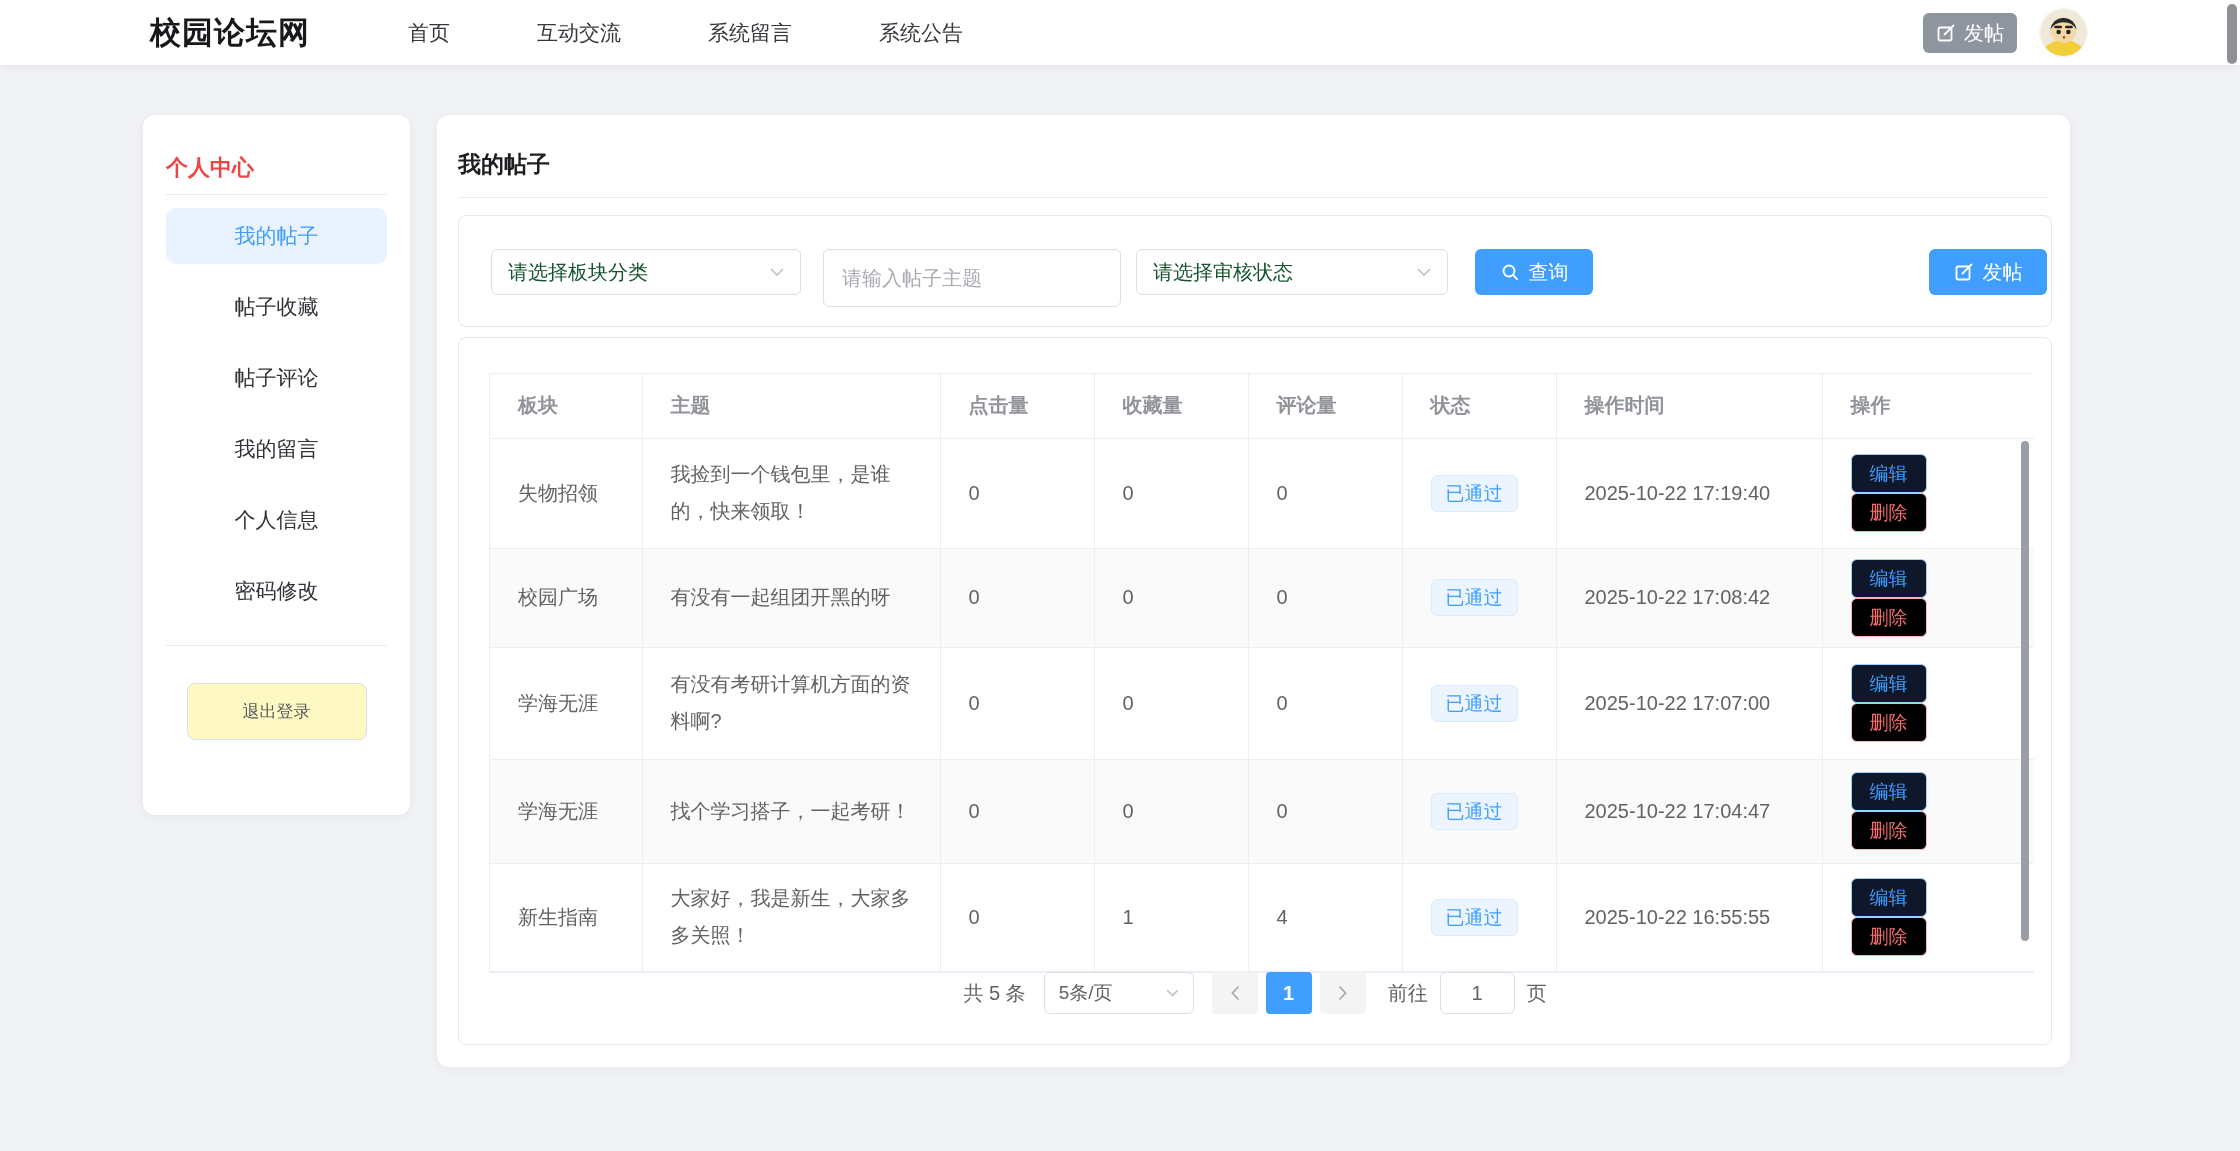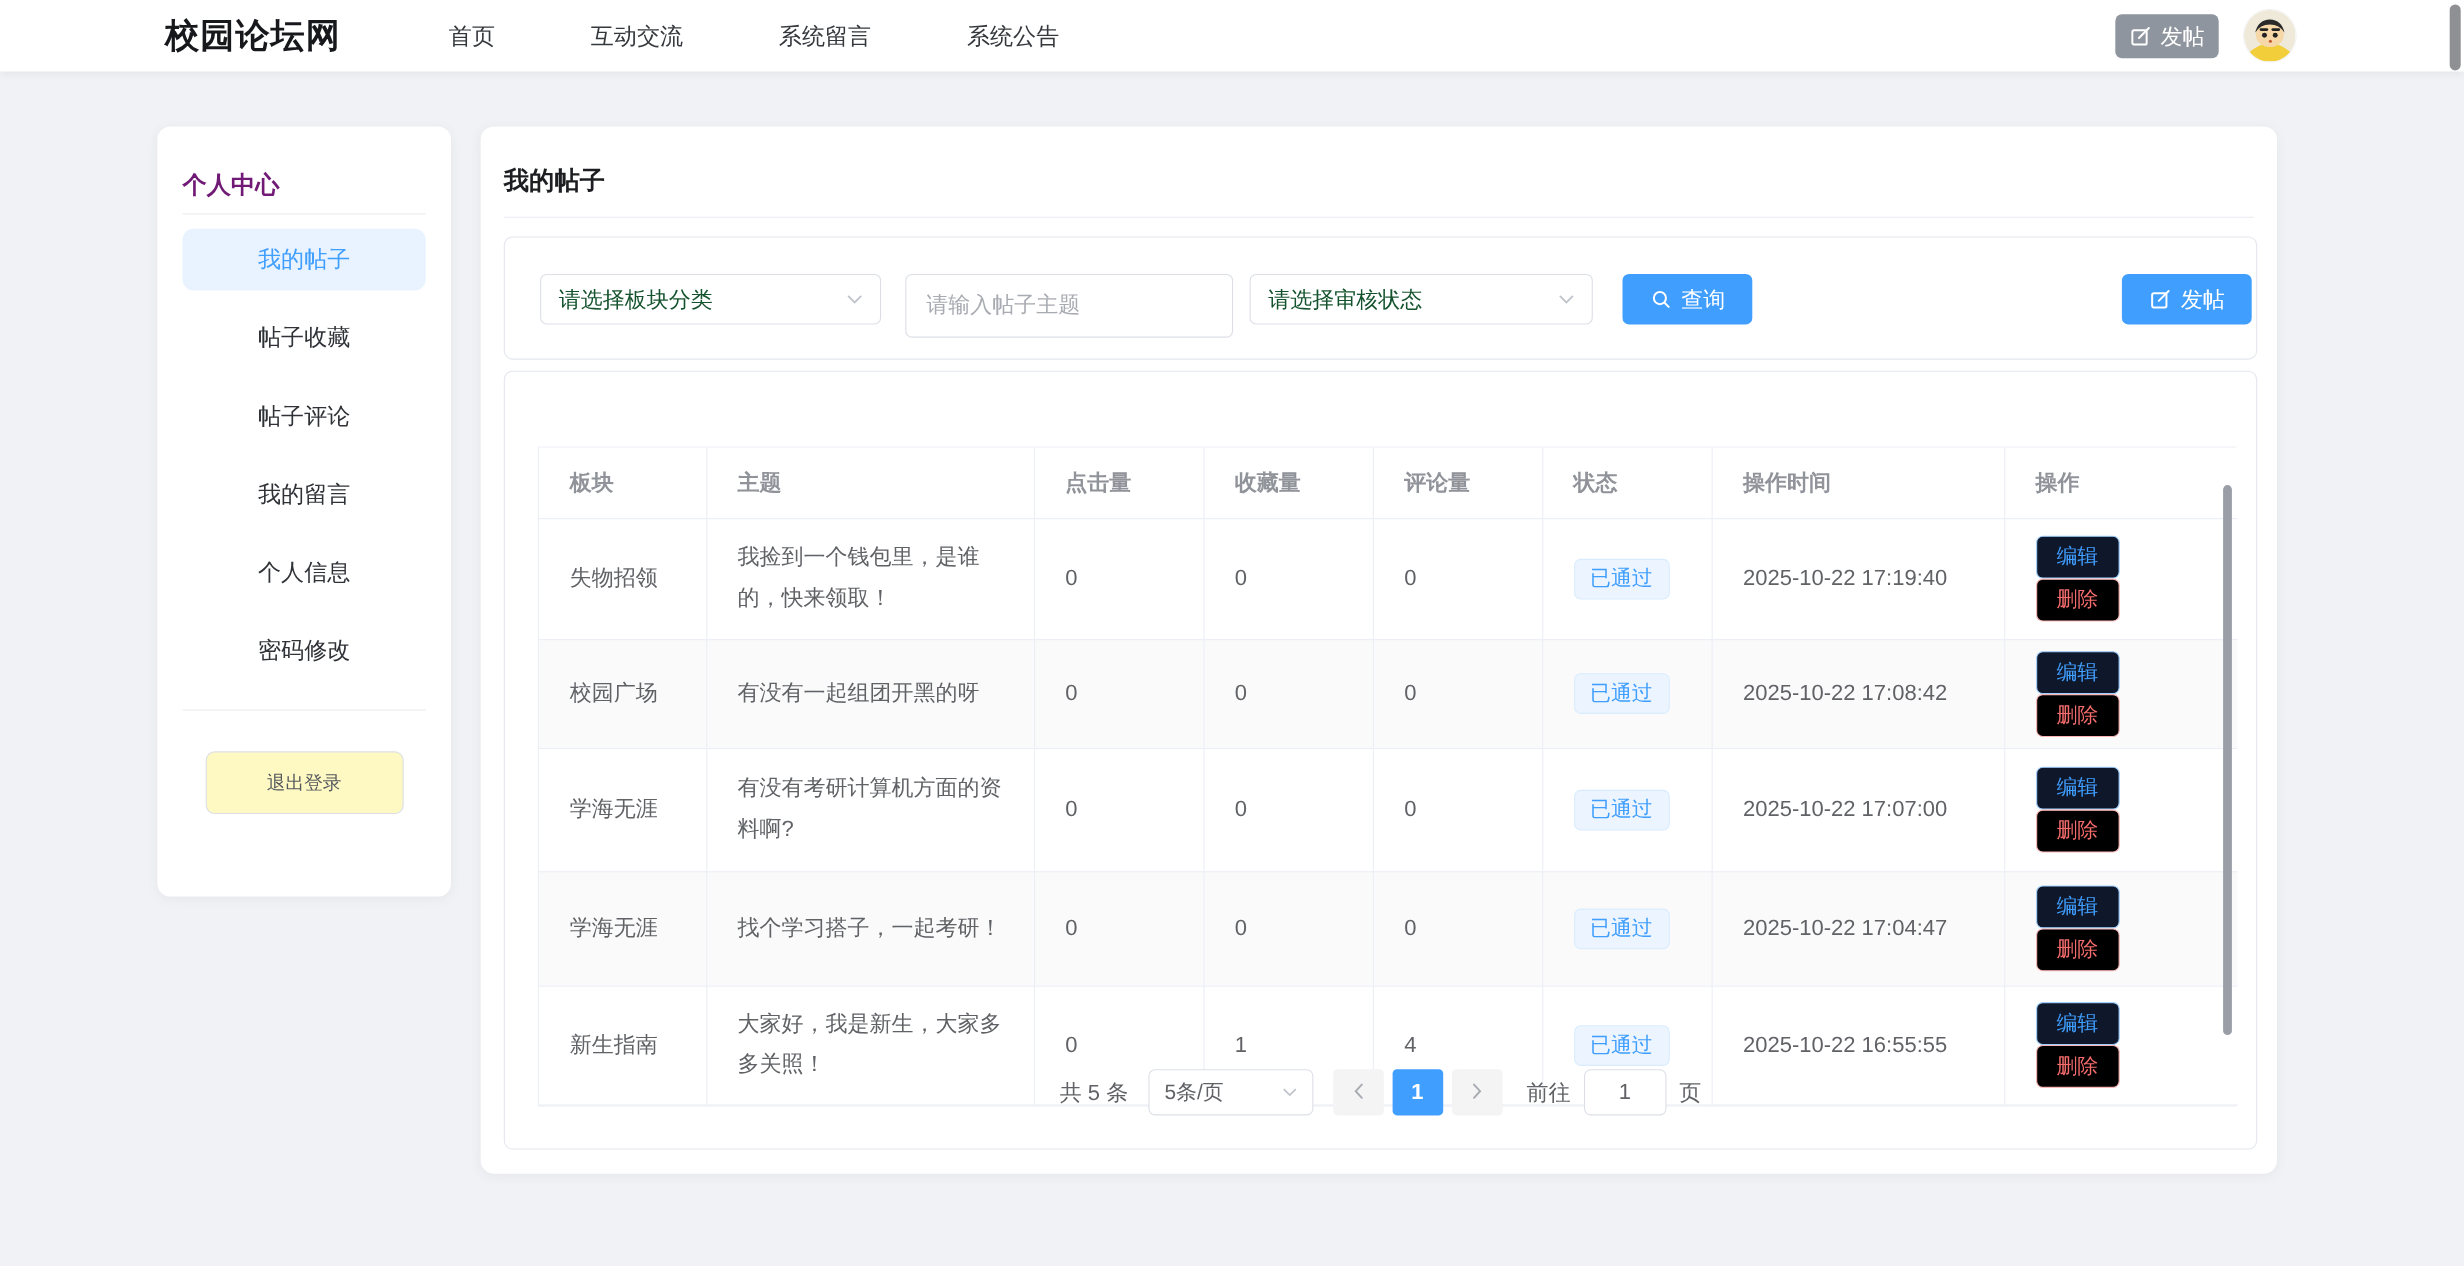--- a/index.html
+++ b/index.html
@@ -19,21 +19,21 @@
                    display:flex; align-items:center; justify-content:center; gap:8px;
                    font-family:inherit; }
   .avatar { position:absolute; left:2040px; top:9px; width:47px; height:47px; border-radius:50%;
             overflow:hidden; cursor:pointer; box-shadow:0 0 0 1px rgba(0,0,0,.05); }
   .win-scroll-thumb { position:absolute; right:3px; top:4px; width:10px; height:60px;
                       background:#8e9094; border-radius:5px; z-index:9; }
 
   
   .sidebar-card { position:absolute; left:143px; top:115px; width:267px; height:700px; background:#fff;
                   border-radius:12px; box-shadow:0 2px 12px rgba(0,0,0,.05); }
-  .sidebar-title { position:absolute; left:23px; top:38px; font-size:22px; font-weight:700; color:#701a75; }
+  .sidebar-title { position:absolute; left:23px; top:38px; font-size:22px; font-weight:700; color:#ef4444; }
   .sb-divider-top { position:absolute; left:23px; right:23px; top:79px; height:1px; background:#e9ebef; }
   .menu { position:absolute; left:23px; right:23px; top:93px; list-style:none; }
   .menu li { height:56px; margin-bottom:15px; display:flex; align-items:center; justify-content:center;
              font-size:21px; color:#2f3237; border-radius:10px; cursor:pointer; }
   .menu li.active { background:#e8f3ff; color:#409eff; }
   .sb-divider-bottom { position:absolute; left:23px; right:23px; top:530px; height:1px; background:#e9ebef; }
   .logout-btn { position:absolute; left:50%; transform:translateX(-50%); top:568px; width:180px; height:57px;
                 background:#fef9c3; border:1px solid #dcdfe6; border-radius:8px; font-size:17px; color:#55585e;
                 cursor:pointer; font-family:inherit; }
 
@@ -56,21 +56,21 @@
   .f-input::placeholder { color:#a8abb2; }
   .btn-primary { background:#409eff; color:#fff; border:none; border-radius:6px; font-size:20px;
                  display:flex; align-items:center; justify-content:center; gap:9px; cursor:pointer;
                  font-family:inherit;margin-left:12px; }
   .f-search { position:absolute; left:1004px; top:33px; width:118px; height:46px; }
   .f-post { position:absolute; left:1458px; top:33px; width:118px; height:46px; }
 
   
   .table-box { position:absolute; left:21px; top:222px; width:1594px; height:708px;
                border:1px solid #e4e7ed; border-radius:8px; }
-  .table-wrap { position:absolute; left:30px; top:35px; width:1544px; border:1px solid #ebeef5;margin-top:33px; }
+  .table-wrap { position:absolute; left:30px; top:35px; width:1544px; border:1px solid #ebeef5; }
   table { width:100%; border-collapse:collapse; table-layout:fixed; }
   th { height:64px; text-align:left; padding:0 28px; font-size:20px; font-weight:600; color:#909399;
        border-bottom:1px solid #ebeef5; border-right:1px solid #ebeef5; background:#fff; }
   th:last-child { border-right:none; }
   td { padding:10px 28px; font-size:20px; color:#606266; border-bottom:1px solid #ebeef5;
        border-right:1px solid #ebeef5; vertical-align:middle; line-height:37px; background:#fff; }
   td:last-child { border-right:none; }
   tr.striped td { background:#fafafa; }
   tr.r1 td { height:110px; } tr.r2 td { height:76px; } tr.r3 td { height:112px; }
   tr.r4 td { height:104px; } tr.r5 td { height:108px; }

